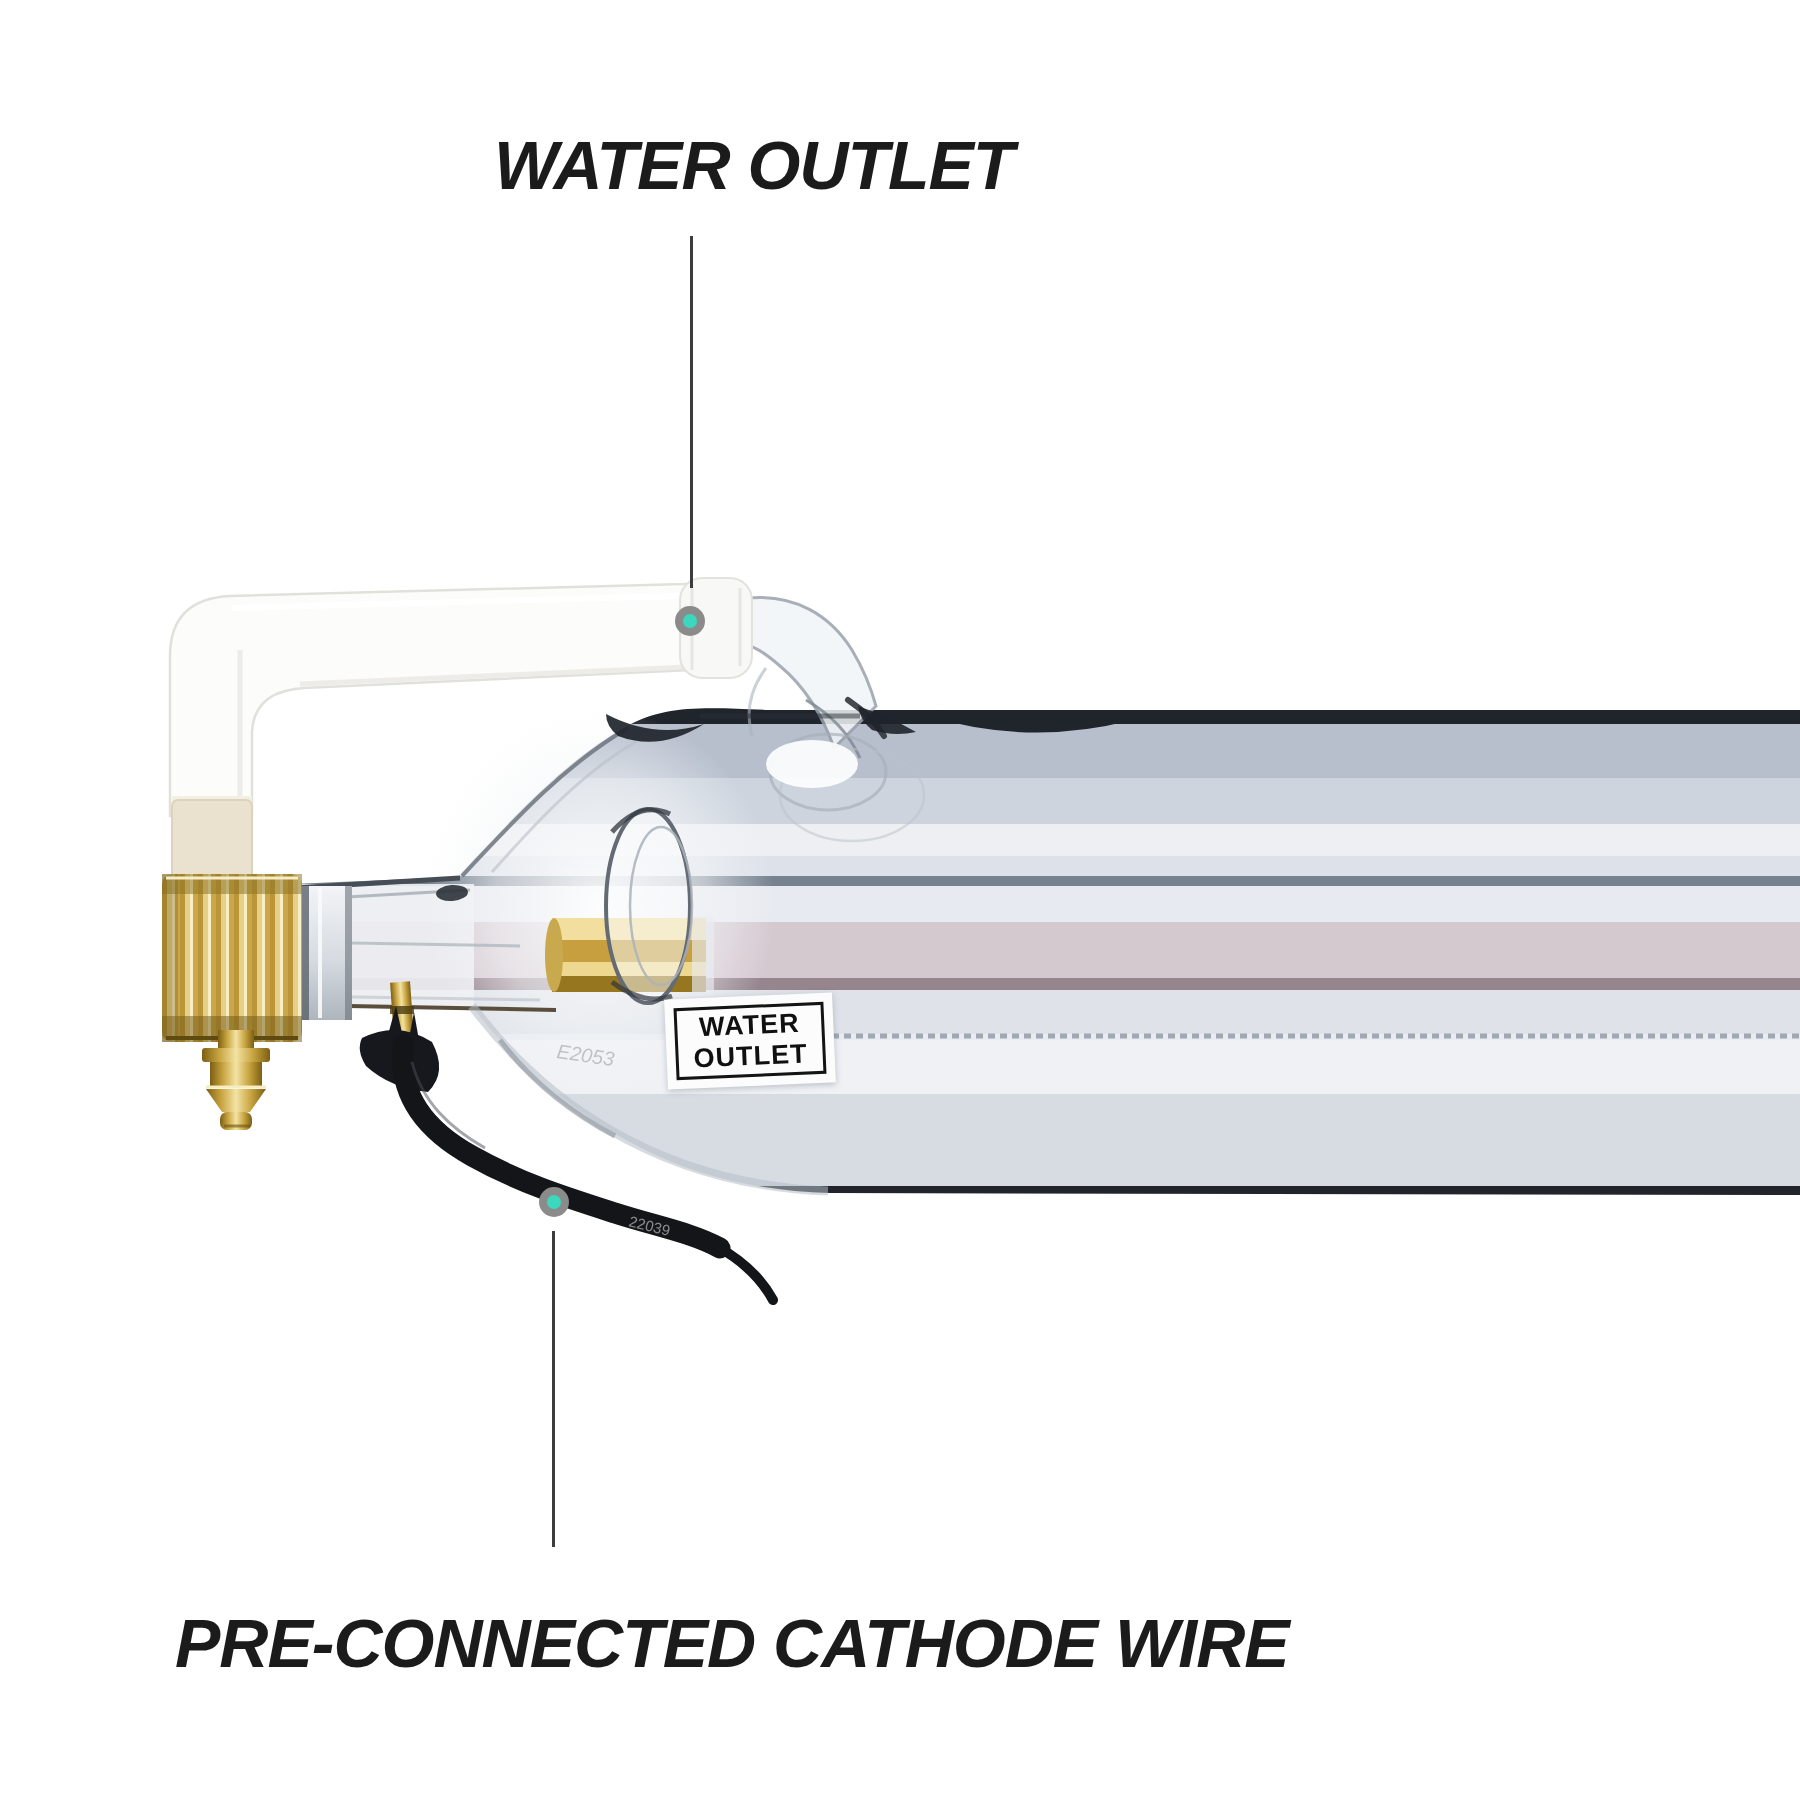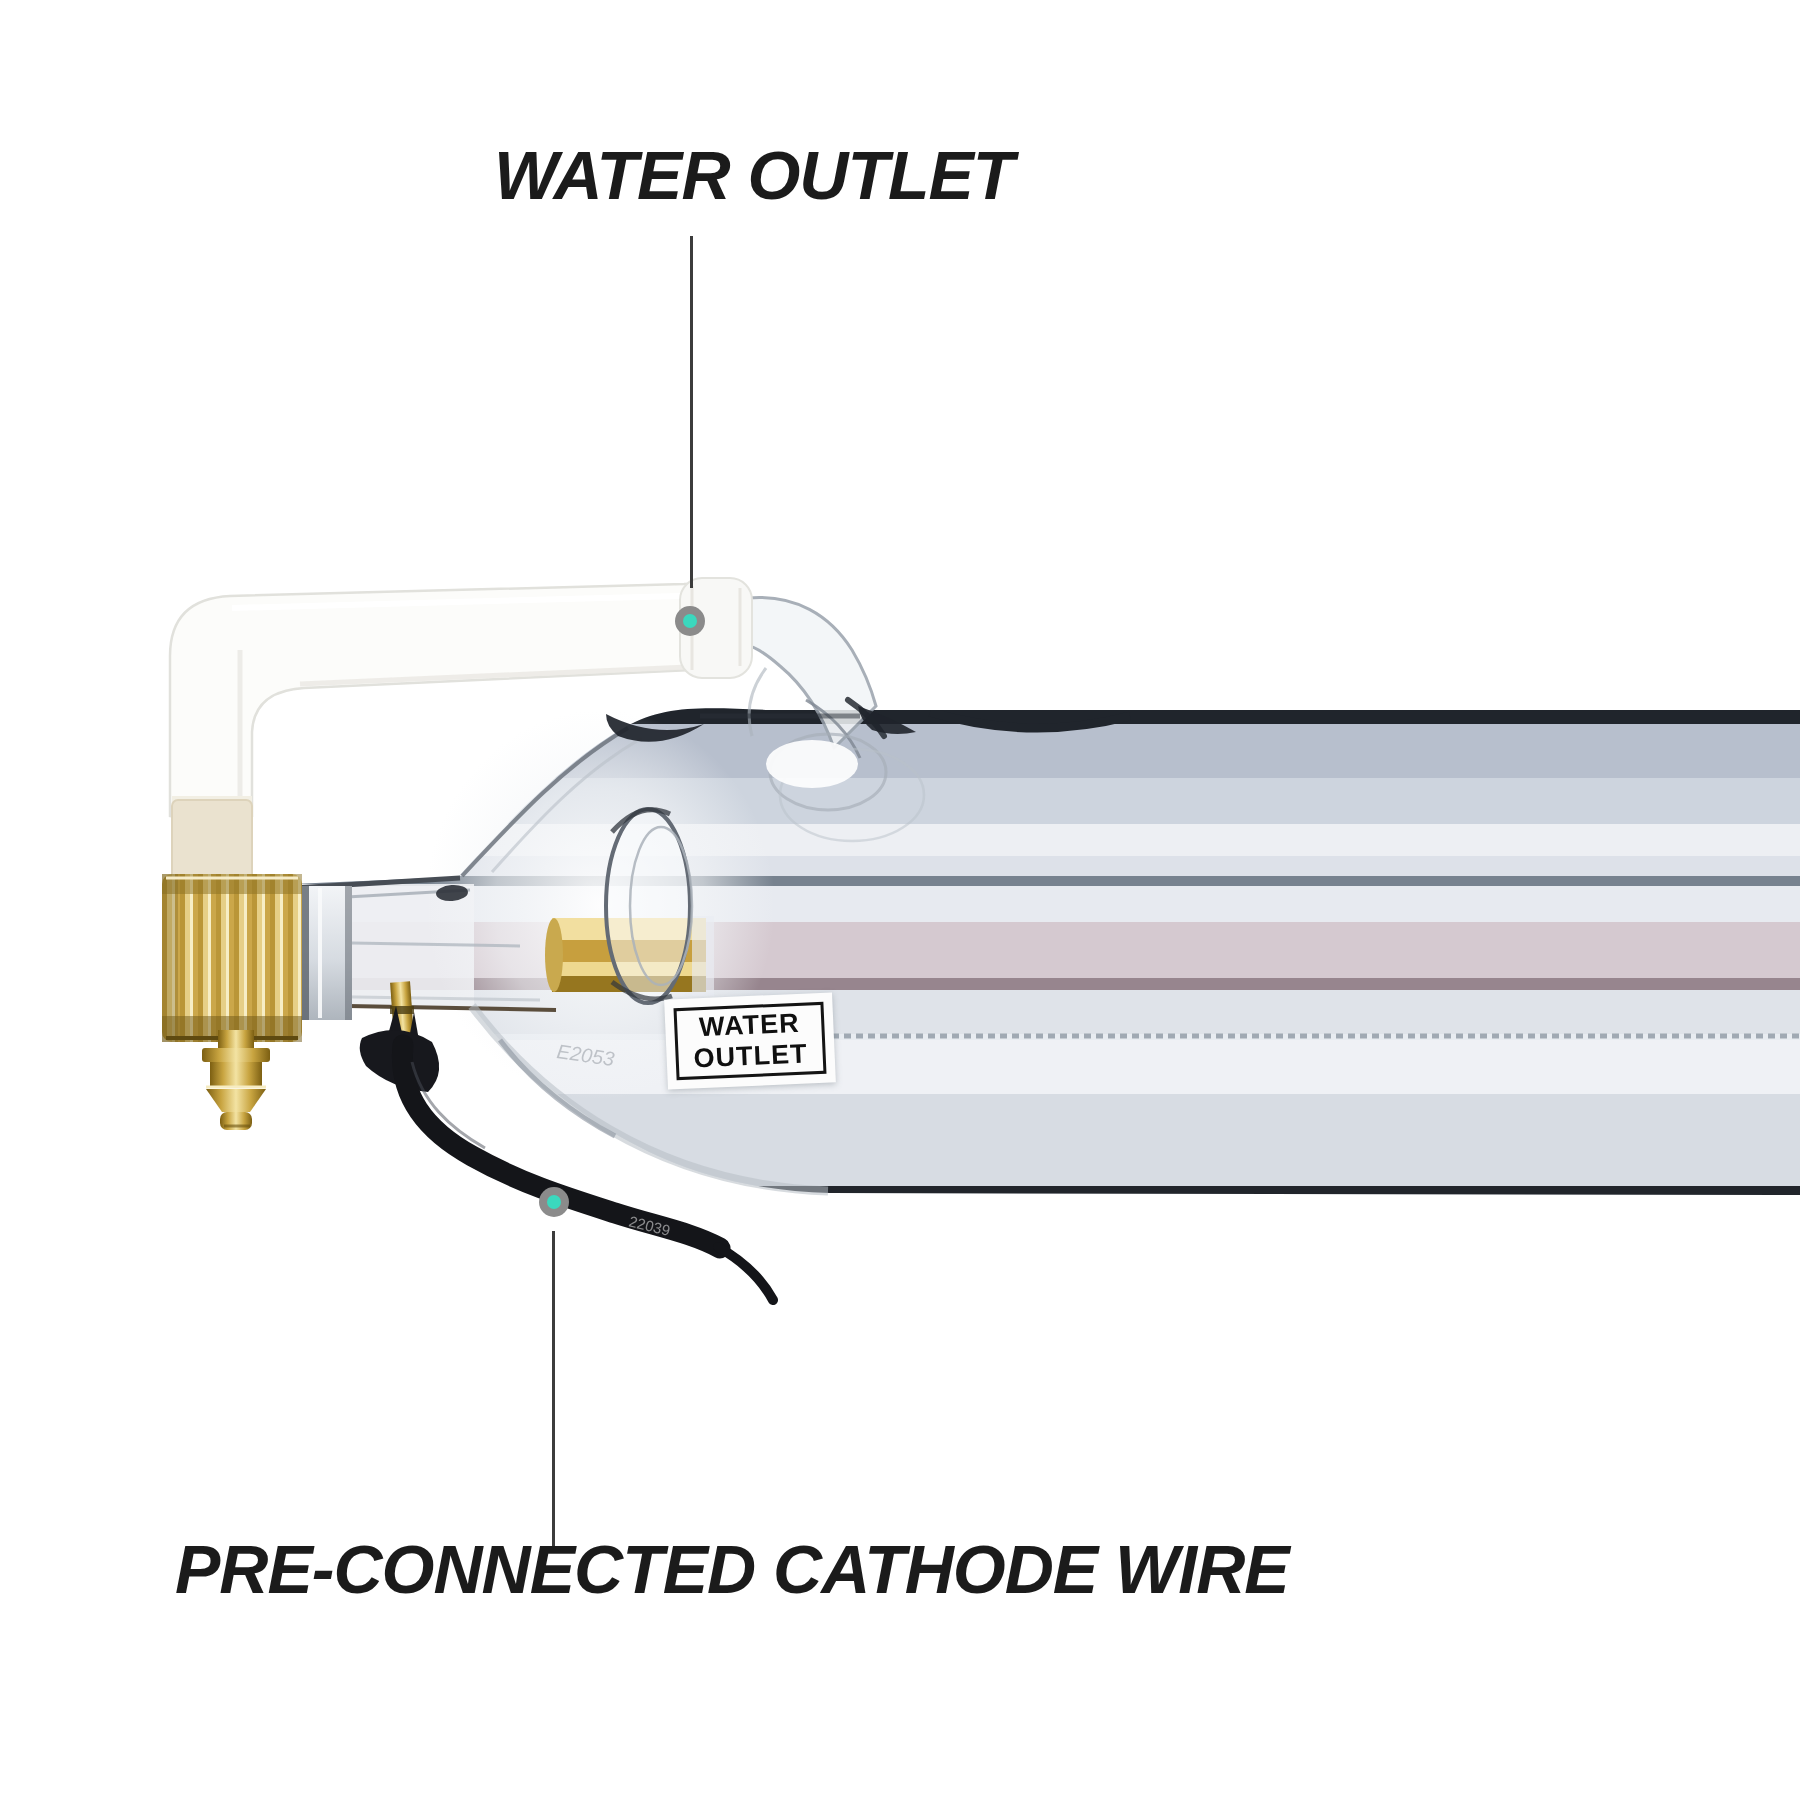--- a/index.html
+++ b/index.html
@@ -5,22 +5,22 @@
   html,body{margin:0;padding:0;background:#ffffff;}
   #stage{
     position:relative;width:1800px;height:1800px;overflow:hidden;background:#ffffff;
     font-family:"Liberation Sans", sans-serif;
   }
   #artwork{position:absolute;left:0;top:0;}
   .big-label{
     position:absolute;white-space:nowrap;color:#1b1b1b;
     font-size:68px;font-weight:bold;font-style:italic;letter-spacing:-1px;
   }
-  #top-label{left:494px;top:136px;text-align:center;}
-  #bottom-label{left:175px;top:1530px;}
+  #top-label{left:494px;top:126px;text-align:center;}
+  #bottom-label{left:175px;top:1604px;}
   .callout-line{position:absolute;width:3px;background:#3c3c3c;}
   #callout-line-top{left:690px;top:236px;height:352px;}
   #callout-line-bottom{left:552px;top:1231px;height:316px;}
   .dot{
     position:absolute;width:30px;height:30px;border-radius:50%;background:#8b8b8b;
     display:flex;align-items:center;justify-content:center;
   }
   #dot-top{left:675px;top:606px;}
   #dot-bottom{left:539px;top:1187px;}
   .dot-core{width:14px;height:14px;border-radius:50%;background:#3bd8be;}

